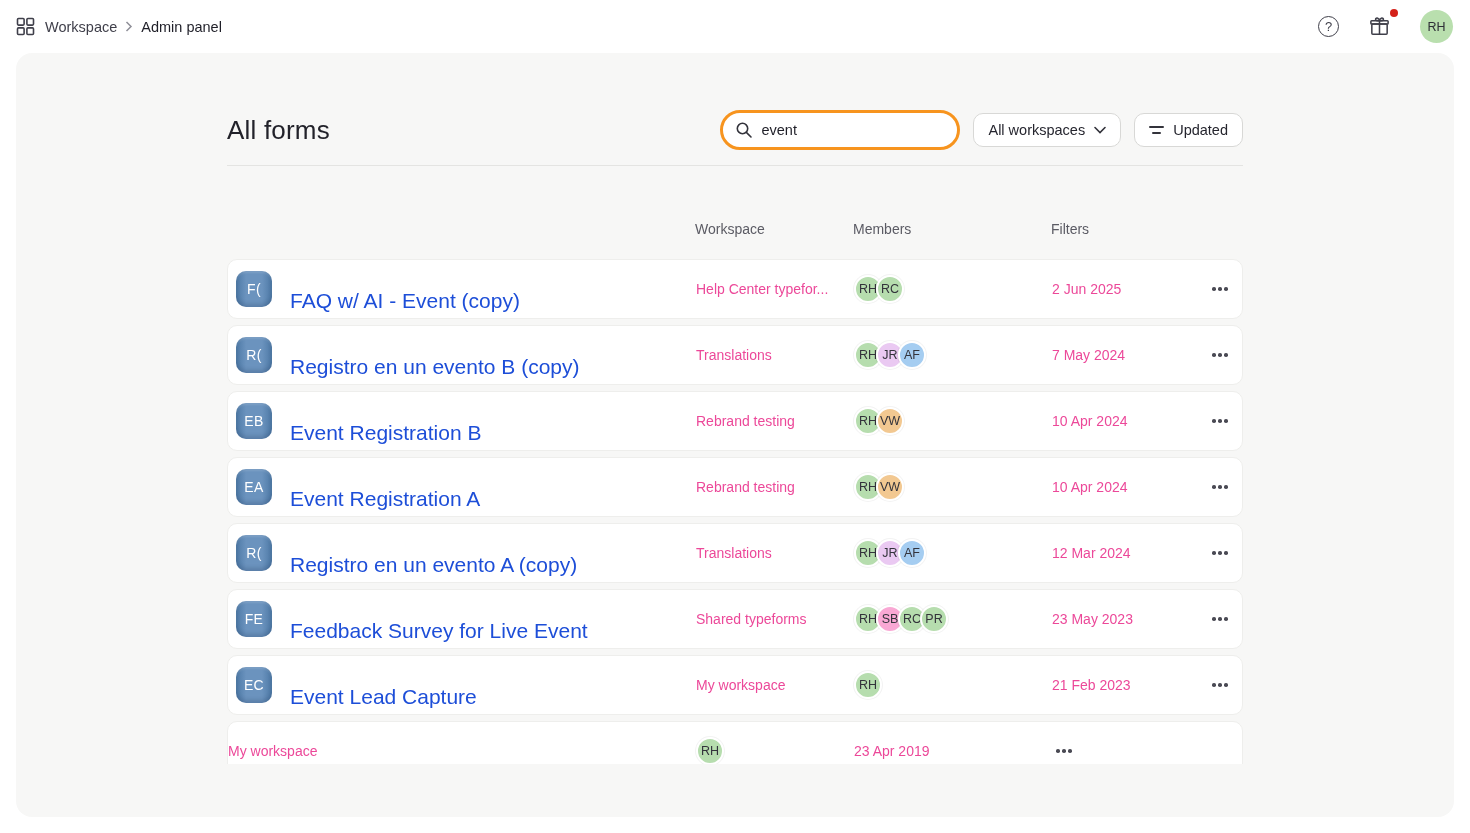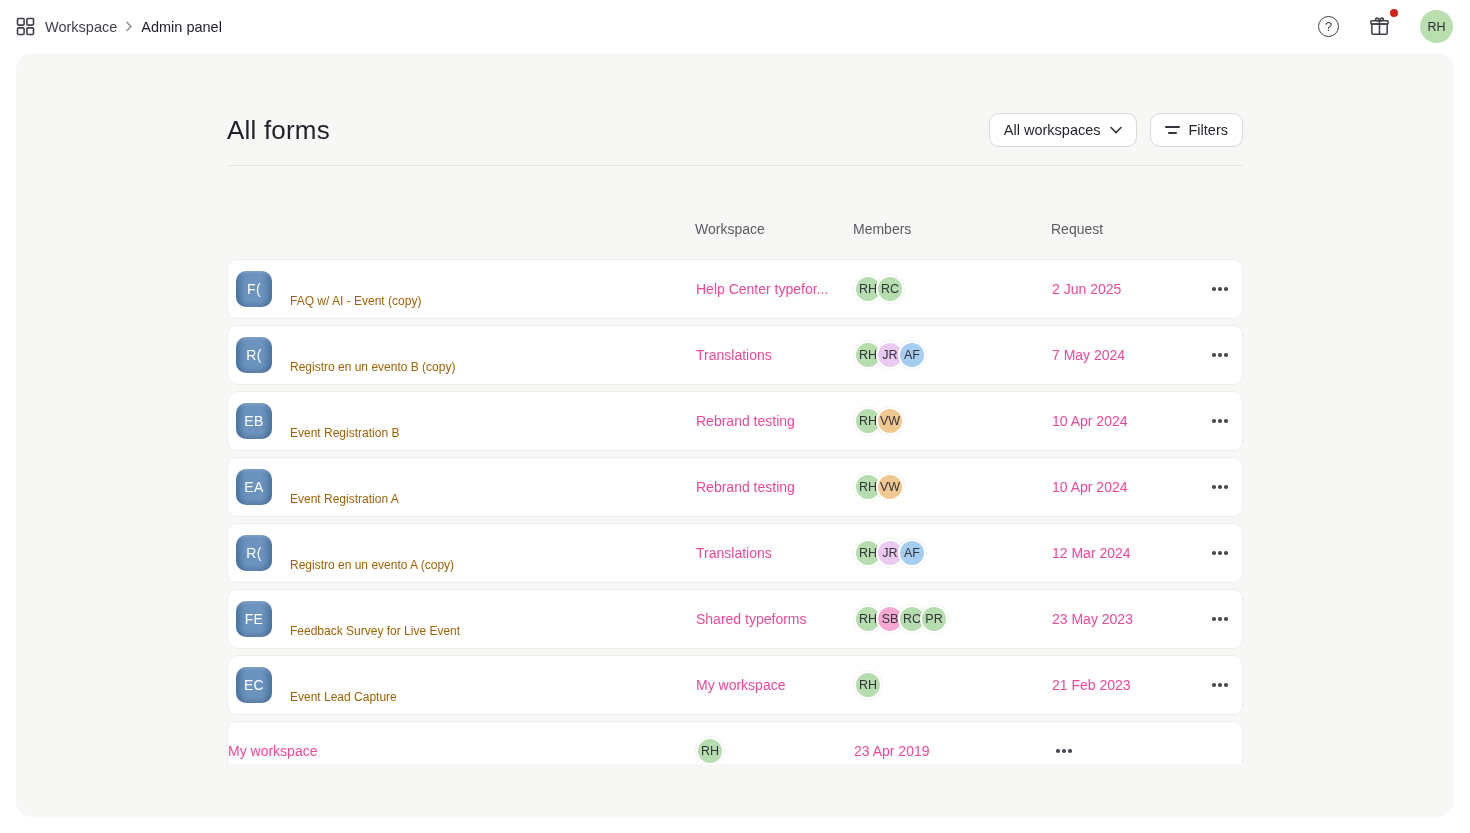--- a/index.html
+++ b/index.html
@@ -44,21 +44,21 @@
   .cols-grid { display:grid; grid-template-columns:468px 158px 198px 156px 1fr; align-items:center; }
   .table-head { margin-top:54px; height:18px; font-size:14px; color:#5b5b64; }
   .rows-viewport { margin-top:21px; height:505px; overflow:hidden; }
 
   .row-card { height:60px; margin-bottom:6px; background:#fff; border:1px solid #eeeeec; border-radius:10px; cursor:pointer; }
   .name-cell { display:flex; align-items:center; padding-left:8px; gap:18px; overflow:hidden; }
   .form-icon { width:36px; height:36px; flex:0 0 36px; border-radius:10px; color:#fff; font-size:14px; font-weight:500;
     display:flex; align-items:center; justify-content:center; letter-spacing:.3px;
     background:linear-gradient(90deg,#4d79a6 0%,#6b93be 28%,#6b93be 72%,#4d79a6 100%);
     box-shadow:inset 0 -3px 4px rgba(10,25,60,.18), inset 0 2px 2px rgba(255,255,255,.12); }
-  .form-name { font-size:12px; color:#a16207; white-space:nowrap;margin-top:24px; }
+  .form-name { font-size:21px; color:#1d4ed8; white-space:nowrap;margin-top:24px; }
   .cell-sub { font-size:14px; color:#ec4899; white-space:nowrap; overflow:hidden; }
   .members-cell { display:flex; align-items:center; }
   .avatar { width:28px; height:28px; border-radius:50%; border:2px solid #fff; box-shadow:0 0 0 1px rgba(0,0,0,.05);
     display:flex; align-items:center; justify-content:center; font-size:12.5px; color:#33333b; margin-left:-6px; }
   .avatar:first-child { margin-left:0; }
   .menu-dots { display:flex; gap:2.5px; padding:8px 4px; cursor:pointer; width:max-content; }
   .menu-dots i { width:3.5px; height:3.5px; border-radius:50%; background:#4a4a54; }
 </style>
 </head>
 <body>
@@ -96,43 +96,52 @@
     <div class="topbar-avatar" style="background: rgb(185, 223, 174);">RH</div>
   </div>
 </div>
 
 <div class="panel">
   <div class="content">
 
     <div class="page-header">
       <div class="page-title">All forms</div>
       <div class="controls">
+        <div class="search-box">
+          <span class="search-icon">
+            <svg width="18" height="18" viewBox="0 0 18 18" fill="none" stroke="#33333b" stroke-width="1.6" stroke-linecap="round">
+              <circle cx="7.5" cy="7.5" r="5.2"></circle>
+                <path d="M11.6 11.6L16 16"></path>
+            </svg>
+          </span>
+          <input type="text" value="event" style="border-color: rgb(247, 148, 30);">
+        </div>
         <div class="btn">
           <span>All workspaces</span>
           <svg width="12" height="8" viewBox="0 0 12 8" fill="none" stroke="#33333b" stroke-width="1.6" stroke-linecap="round">
               <path d="M1 1.5l5 5 5-5"></path>
             </svg>
         </div>
         <div class="btn">
           <span class="filter-icon">
               <i></i>
               <i></i>
             </span>
-          <span>Filters</span>
+          <span>Updated</span>
         </div>
       </div>
     </div>
 
     <div class="divider"></div>
 
     <div class="cols-grid table-head">
       <span></span>
       <span>Workspace</span>
       <span>Members</span>
-      <span>Request</span>
+      <span>Filters</span>
       <span></span>
     </div>
 
     <div class="rows-viewport">
         <div class="row-card cols-grid">
     <div class="name-cell">
       <span class="form-icon">F(</span>
       <span class="form-name">FAQ w/ AI - Event (copy)</span>
     </div>
     <span class="cell-sub">Help Center typefor...</span>

